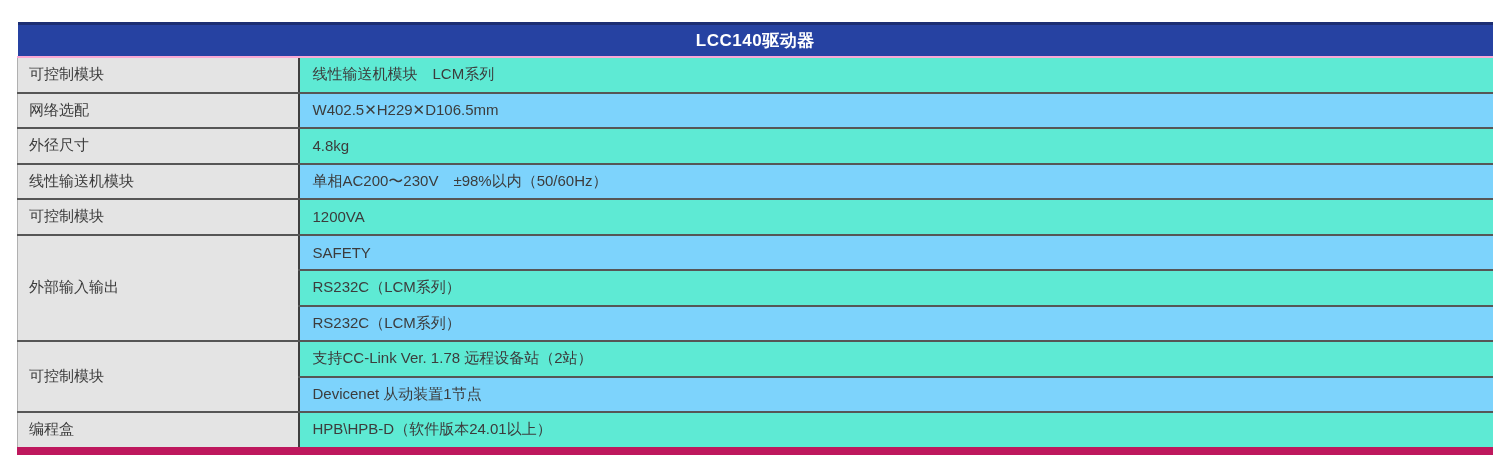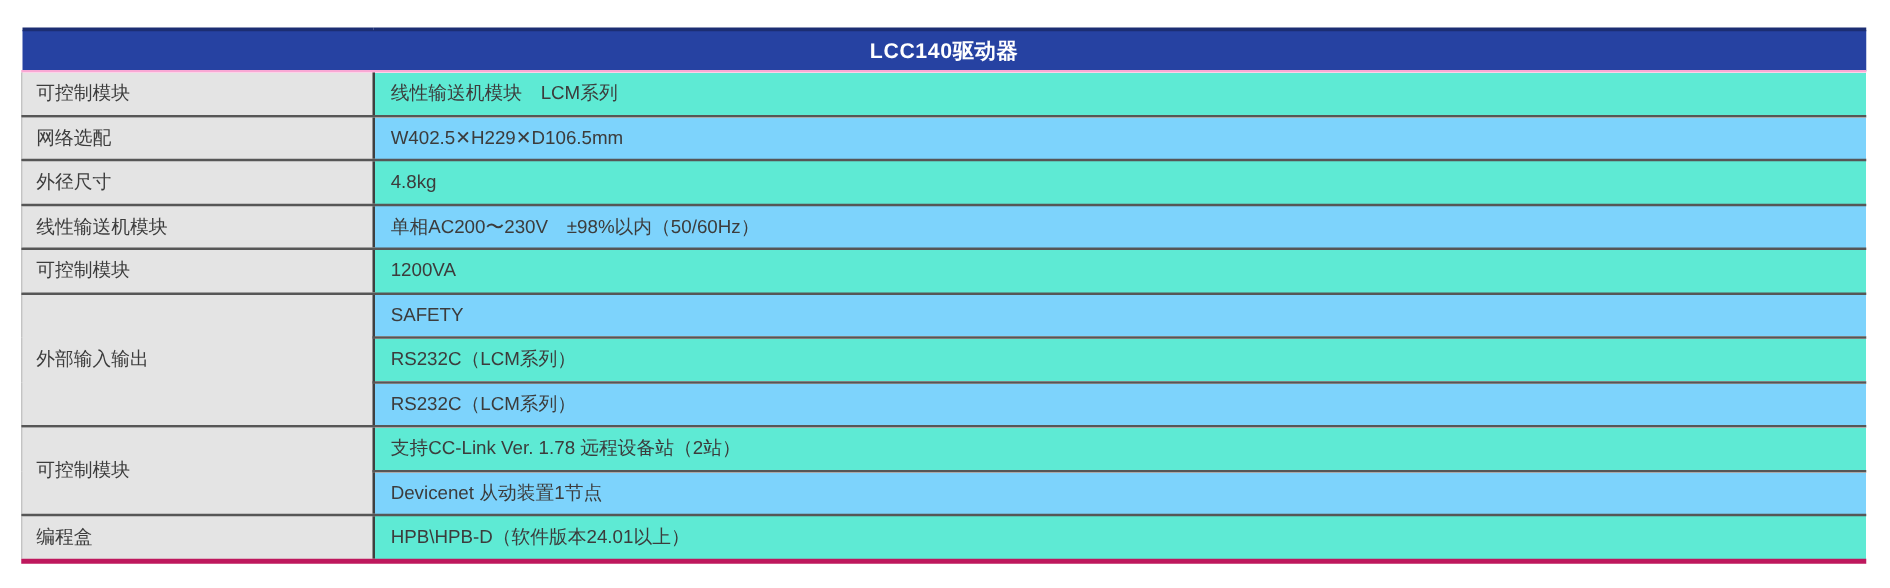--- a/index.html
+++ b/index.html
@@ -30,21 +30,21 @@
     padding-left:11px;
     margin-left:31px;
   }
   td.val{
     background:#5eead4;
     border-left:2px solid #3f3f3f;
     border-bottom:2px solid #565656;
     padding-left:13px;
   }
   td.val.alt{background:#7dd3fc;}
-  tr.last td{border-bottom:4px solid #be185d;}
+  tr.last td{border-bottom:8px solid #be185d;}
 </style>
 </head>
 <body>
 
 <table class="spec">
   <colgroup>
       <col class="c-label">
       <col class="c-value">
     </colgroup>
   <thead>

